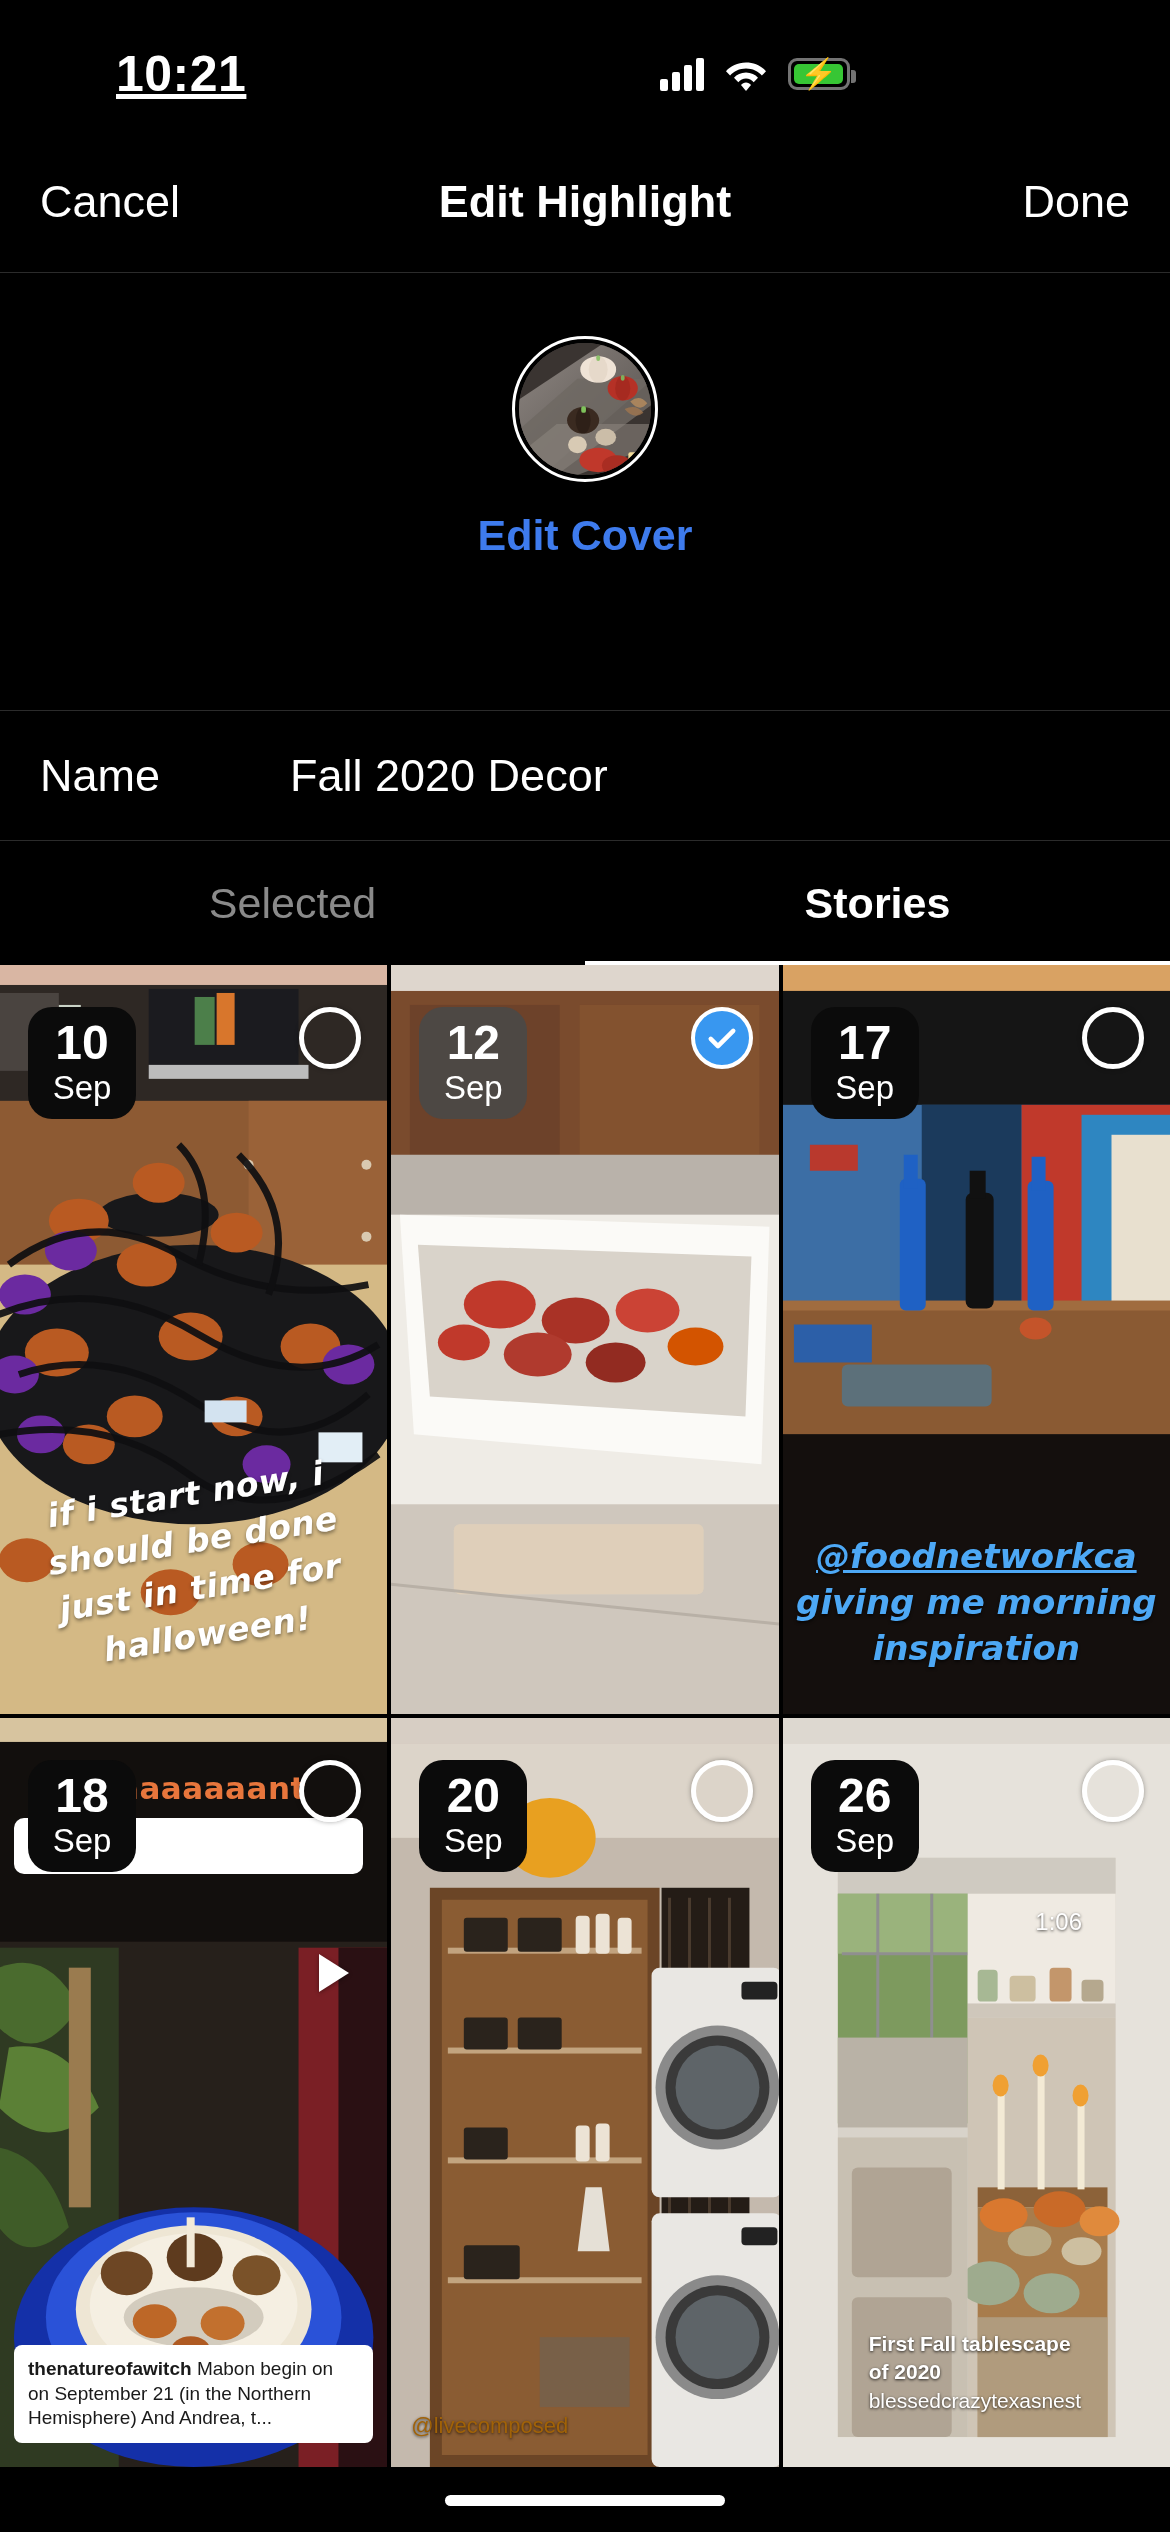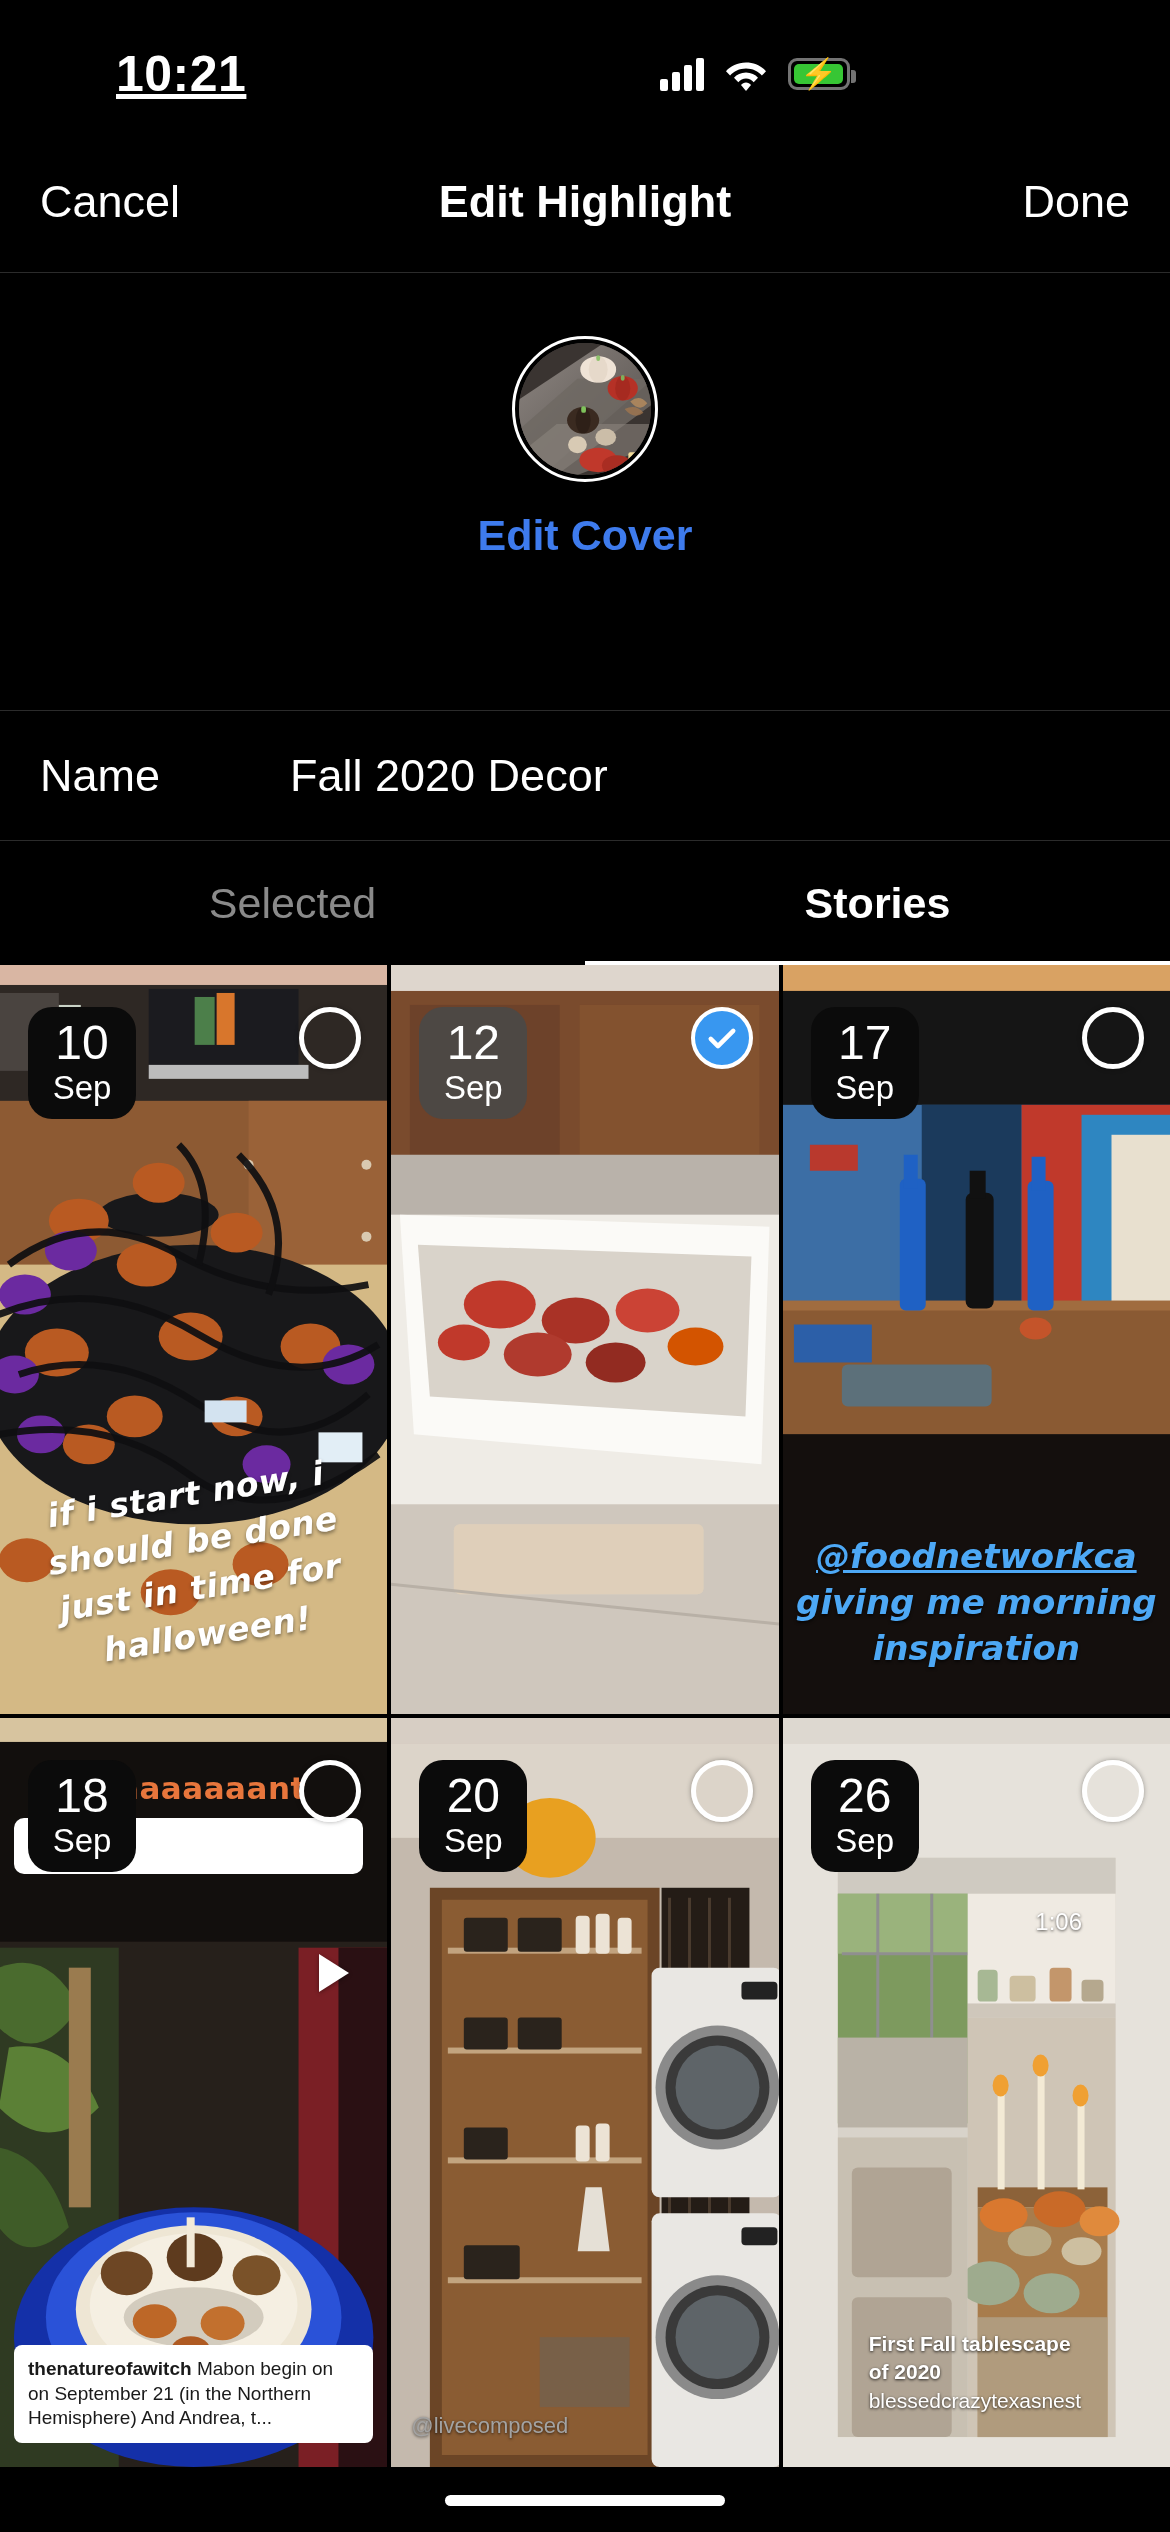--- a/index.html
+++ b/index.html
@@ -79,21 +79,21 @@
   .cell .photo svg { display:block; width:100%; height:100%; }
 
   .date-badge {
     position:absolute; top:42px; left:28px; z-index:5;
     width:108px; min-height:112px; border-radius:24px;
     display:flex; flex-direction:column; align-items:center; justify-content:center;
     padding:10px 0 12px;
   }
   .date-badge.dark { background:#0b0b0b; }
   .date-badge.gray { background:rgba(75,72,70,.94); }
-  .date-badge .d { font-size:48px; font-weight:400; line-height:1.05; color:#fff; }
+  .date-badge .d { font-size:48px; font-weight:700; line-height:1.05; color:#fff; }
   .date-badge .m { font-size:33px; font-weight:400; line-height:1.1; margin-top:2px; color:#fff; }
 
   .sel-circle { position:absolute; top:42px; right:26px; z-index:6;
     width:62px; height:62px; border-radius:50%; }
   .sel-circle.off { border:5px solid #fff; background:transparent;
     box-shadow:0 0 5px rgba(0,0,0,.35); }
   .sel-circle.on { background:#3897F0; border:4px solid #fff;
     display:flex; align-items:center; justify-content:center; }
   .sel-circle.on svg { width:36px; height:36px; }
 
@@ -123,21 +123,21 @@
     width:0; height:0; border-left:30px solid #fff;
     border-top:19px solid transparent; border-bottom:19px solid transparent;
     filter:drop-shadow(0 1px 2px rgba(0,0,0,.4)); }
   .cap4-bottom { position:absolute; z-index:4; left:14px; right:14px; bottom:24px;
     background:#ffffff; color:#1a1a1a; border-radius:8px; padding:12px 14px;
     font-size:19px; line-height:1.3; }
   .cap4-bottom b { font-weight:700; }
 
   
   .handle5 { position:absolute; z-index:4; left:20px; bottom:28px;
-    font-size:22px; color:#a3a3a3; text-shadow:0 1px 3px rgba(0,0,0,.7); }
+    font-size:22px; color:#a16207; text-shadow:0 1px 3px rgba(0,0,0,.7); }
 
   
   .dur6 { position:absolute; z-index:5; right:88px; top:190px;
     font-size:24px; color:#fff; text-shadow:0 1px 3px rgba(0,0,0,.7); }
   .cap6 { position:absolute; z-index:5; left:86px; right:96px; bottom:52px;
     font-size:21px; line-height:1.35; color:#fff;
     text-shadow:0 1px 3px rgba(0,0,0,.8); }
   .cap6 b { font-weight:700; display:block; }
 
   

